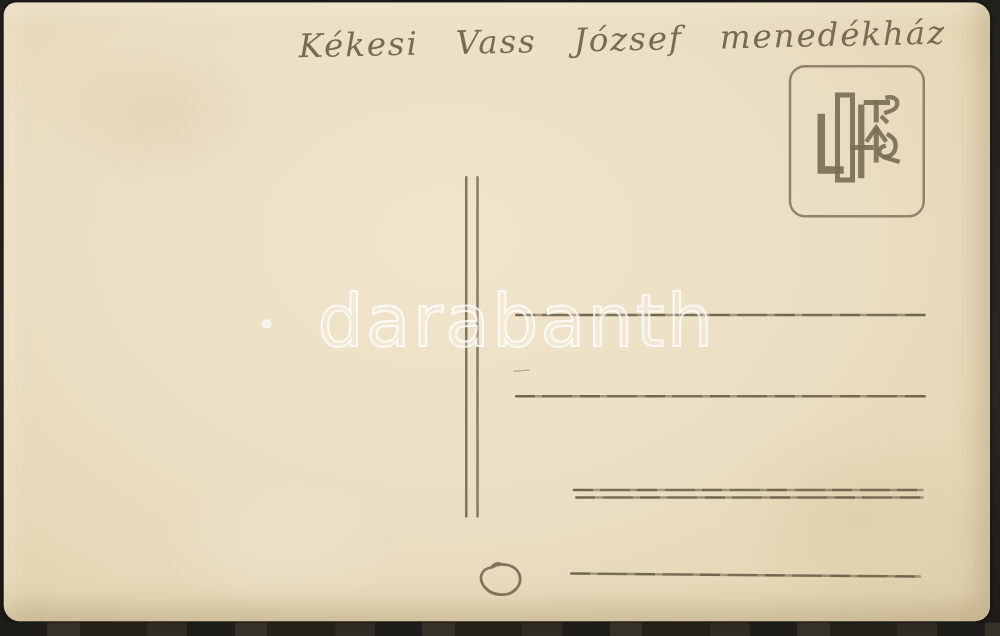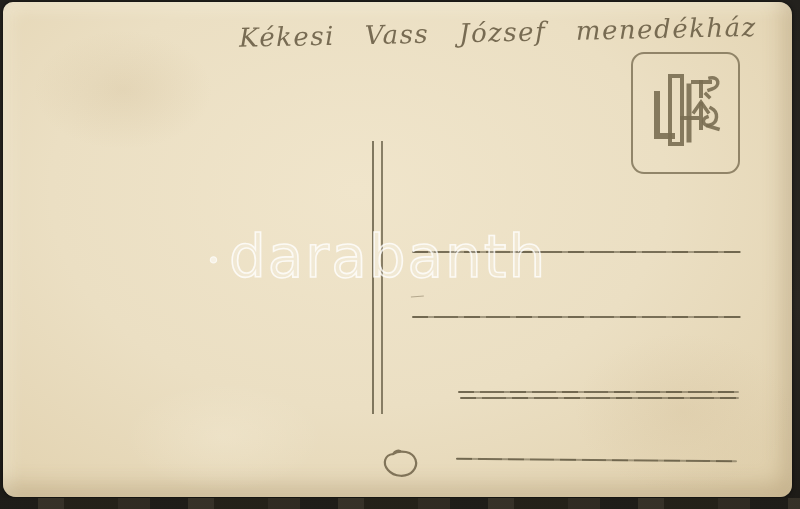--- a/index.html
+++ b/index.html
@@ -68,20 +68,21 @@
 
   #watermark{
     position:absolute;left:204px;top:221px;z-index:5;
     display:flex;align-items:center;
     pointer-events:none;
   }
   #watermark .wm-text{
     font:400 58px "DejaVu Sans",sans-serif;
     letter-spacing:2px;
     color:rgba(255,255,255,.22);
+    margin-left:25px;
     -webkit-text-stroke:1.6px rgba(255,255,255,.78);
   }
   #watermark .wm-bullet{
     font-size:22px;margin-right:9px;margin-top:6px;
     color:rgba(255,255,255,.55);
     -webkit-text-stroke:1px rgba(255,255,255,.7);
   }
 
   #scan-edge-bottom{
     position:absolute;left:0;right:0;bottom:0;height:11px;

